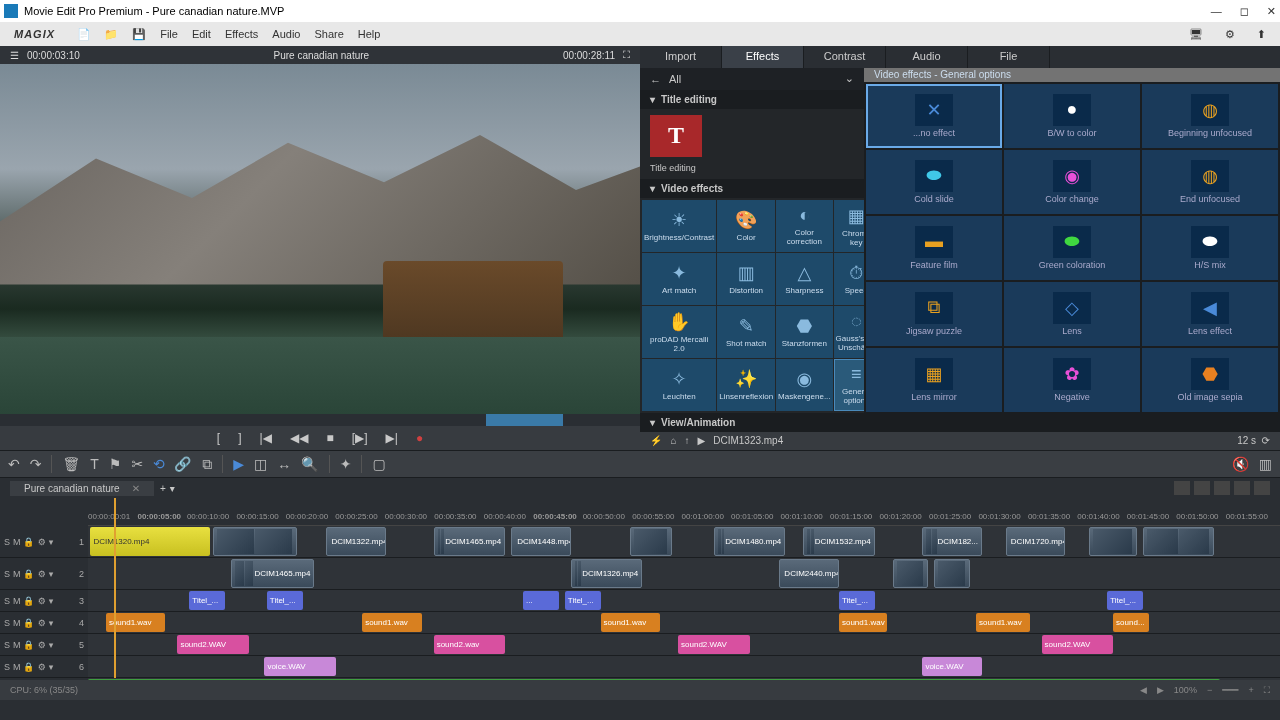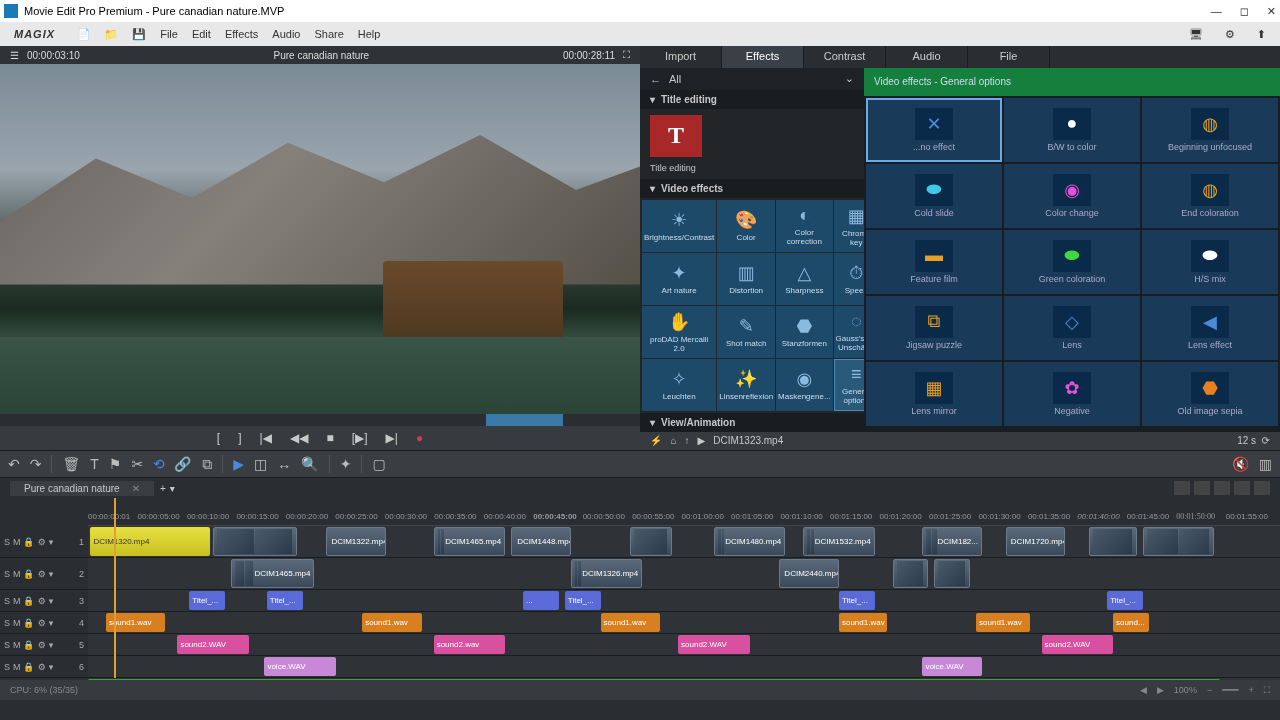--- a/index.html
+++ b/index.html
@@ -32,21 +32,21 @@
 .fx-all{height:22px;background:#1e2125;display:flex;align-items:center;padding:0 10px;font-size:11px;gap:8px}
 .fx-all .chev{margin-left:auto}
 .fx-cat{padding:4px 10px;background:#1a1d20;font-size:10px;font-weight:bold;display:flex;align-items:center;gap:6px}
 .fx-tbig{width:52px;height:42px;background:#a8282a;margin:6px 10px;display:flex;align-items:center;justify-content:center;color:#fff;font-size:24px;font-family:Georgia,serif;font-weight:bold}
 .fx-tlbl{font-size:9px;padding:0 10px 6px}
 .fx-grid{display:grid;grid-template-columns:repeat(4,1fr);gap:1px;padding:2px}
 .fx-cell{background:#1e4a6a;height:52px;display:flex;flex-direction:column;align-items:center;justify-content:center;font-size:8px;color:#cde;text-align:center;padding:2px}
 .fx-cell.sel{background:#2a5a7a;border:1px solid #4a8aba}
 .fx-cell .ic{font-size:18px;color:#8abade;margin-bottom:2px}
 .fx-gallery{flex:1;background:#1a1d20;display:flex;flex-direction:column}
-.fx-ghead{height:28px;background:#15803d;display:flex;align-items:center;padding:0 10px;font-size:10px;color:#cde}
+.fx-ghead{height:14px;background:#737373;display:flex;align-items:center;padding:0 10px;font-size:10px;color:#cde}
 .fx-gbody{flex:1;display:grid;grid-template-columns:repeat(3,1fr);grid-auto-rows:64px;gap:2px;padding:2px;overflow:hidden}
 .fx-gc{background:#1a3a5a;display:flex;flex-direction:column;align-items:center;justify-content:center;font-size:9px;color:#aac}
 .fx-gc.sel{border:2px solid #6aaae8}
 .fx-gc .gic{width:38px;height:32px;background:#0a2a4a;margin-bottom:2px;display:flex;align-items:center;justify-content:center;font-size:18px}
 .row2{height:20px;background:#373b40;display:flex;align-items:center;padding:0 10px;font-size:10px;gap:8px}
 .row2 .r2r{margin-left:auto}
 .tools{height:28px;background:#3a3e43;display:flex;align-items:center;padding:0 8px;gap:10px;border-top:1px solid #1a1d20;border-bottom:1px solid #1a1d20}
 .tools .sep{width:1px;height:18px;background:#555}
 .tools span{font-size:14px;color:#bbb;cursor:pointer}
 .tools .bluei{color:#4a8ad8}
@@ -170,21 +170,21 @@
             <div class="fx-cell">
               <div class="ic">◐</div>
               <div>Color correction</div>
             </div>
             <div class="fx-cell">
               <div class="ic">▦</div>
               <div>Chroma key</div>
             </div>
             <div class="fx-cell">
               <div class="ic">✦</div>
-              <div>Art nature</div>
+              <div>Art match</div>
             </div>
             <div class="fx-cell">
               <div class="ic">▥</div>
               <div>Distortion</div>
             </div>
             <div class="fx-cell">
               <div class="ic">△</div>
               <div>Sharpness</div>
             </div>
             <div class="fx-cell">
@@ -244,21 +244,21 @@
             <div class="fx-gc">
               <div class="gic" style="color:#40c8e8">⬬</div>
               <div>Cold slide</div>
             </div>
             <div class="fx-gc">
               <div class="gic" style="color:#e850d8">◉</div>
               <div>Color change</div>
             </div>
             <div class="fx-gc">
               <div class="gic" style="color:#e8a020">◍</div>
-              <div>End coloration</div>
+              <div>End unfocused</div>
             </div>
             <div class="fx-gc">
               <div class="gic" style="color:#e8a020">▬</div>
               <div>Feature film</div>
             </div>
             <div class="fx-gc">
               <div class="gic" style="color:#40d840">⬬</div>
               <div>Green coloration</div>
             </div>
             <div class="fx-gc">
@@ -343,42 +343,42 @@
     <span></span>
   </div>
 </div>
 
 <div class="timeline">
   <div class="ruler">
     <div class="lh"></div>
     <div class="rt" id="ruler">
       <div class="marker" style="left:2.2%"></div>
     <div class="tick" style="left: 0%;">00:00:00:01</div>
-        <div class="tick" style="left: 4.15%;">00:00:05:00</div>
+        <div class="tick" style="left: 4.15%; font-weight: bold;">00:00:05:00</div>
         <div class="tick" style="left: 8.3%;">00:00:10:00</div>
         <div class="tick" style="left: 12.45%;">00:00:15:00</div>
         <div class="tick" style="left: 16.6%;">00:00:20:00</div>
         <div class="tick" style="left: 20.75%;">00:00:25:00</div>
         <div class="tick" style="left: 24.9%;">00:00:30:00</div>
         <div class="tick" style="left: 29.05%;">00:00:35:00</div>
         <div class="tick" style="left: 33.2%;">00:00:40:00</div>
         <div class="tick" style="left: 37.35%; font-weight: bold;">00:00:45:00</div>
         <div class="tick" style="left: 41.5%;">00:00:50:00</div>
         <div class="tick" style="left: 45.65%;">00:00:55:00</div>
         <div class="tick" style="left: 49.8%; text-align: right;">00:01:00:00</div>
         <div class="tick" style="left: 53.95%;">00:01:05:00</div>
         <div class="tick" style="left: 58.1%;">00:01:10:00</div>
         <div class="tick" style="left: 62.25%;">00:01:15:00</div>
         <div class="tick" style="left: 66.4%;">00:01:20:00</div>
         <div class="tick" style="left: 70.55%;">00:01:25:00</div>
         <div class="tick" style="left: 74.7%;">00:01:30:00</div>
         <div class="tick" style="left: 78.85%;">00:01:35:00</div>
-        <div class="tick" style="left: 83%; font-style: italic;">00:01:40:00</div>
+        <div class="tick" style="left: 83%;">00:01:40:00</div>
         <div class="tick" style="left: 87.15%;">00:01:45:00</div>
-        <div class="tick" style="left: 91.3%; font-family: Liberation Serif, serif;">00:01:50:00</div>
+        <div class="tick" style="left: 91.3%;">00:01:50:00</div>
         <div class="tick" style="left: 95.45%;">00:01:55:00</div>
       </div>
   </div>
   <div class="tracks" id="tracks">
       <div class="track big">
         <div class="thead">
           <span>S</span>
           <span>M</span>
           <span>🔒</span>
           <span>⚙</span>

